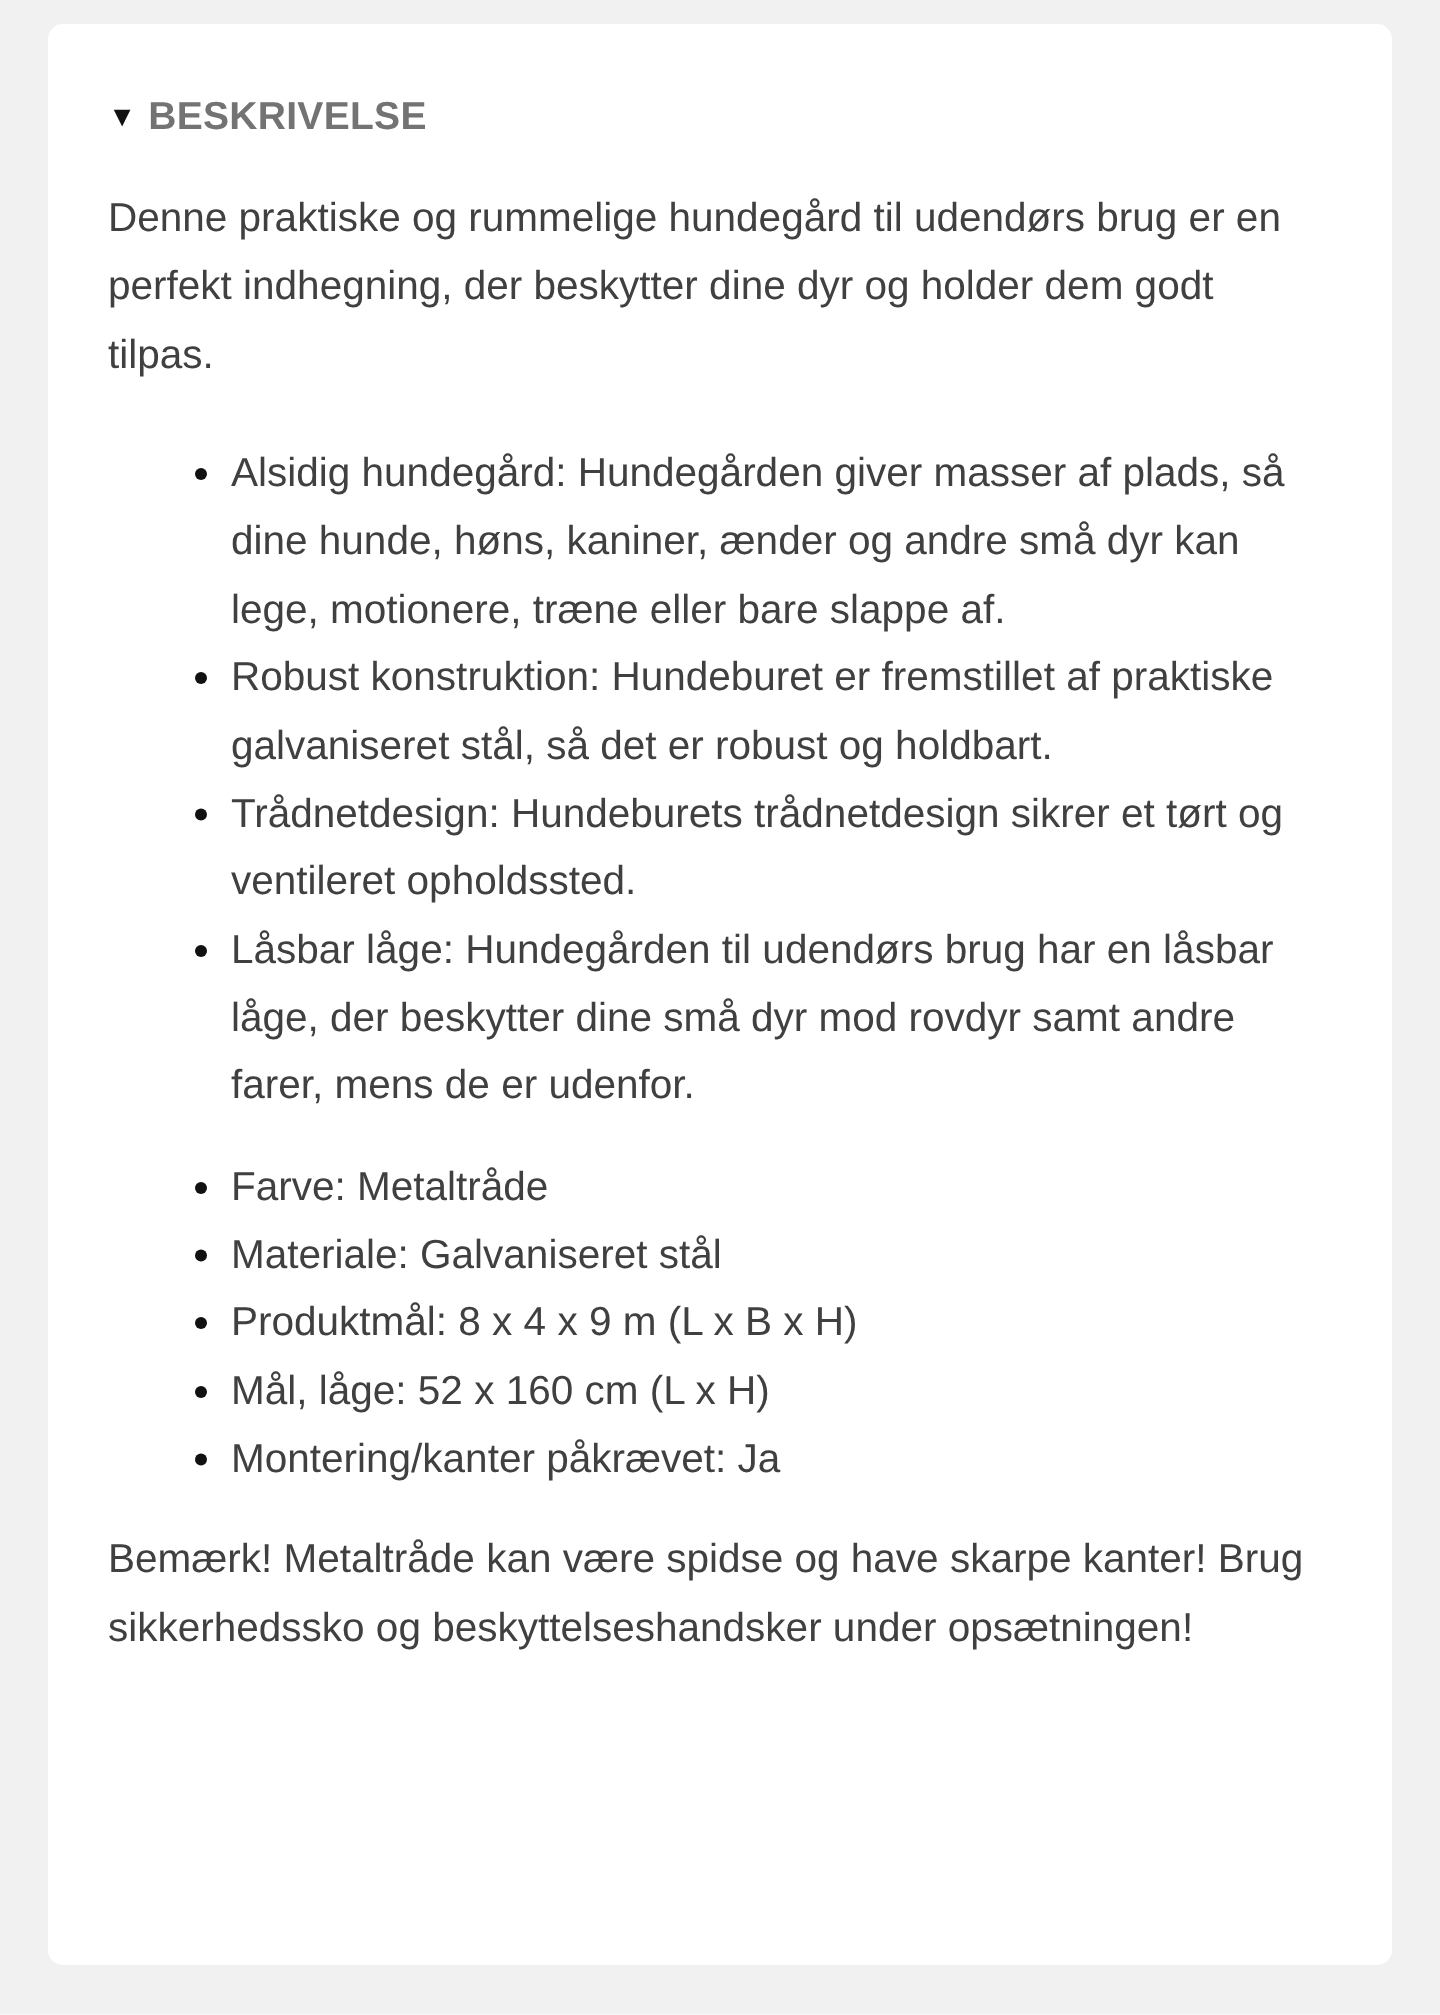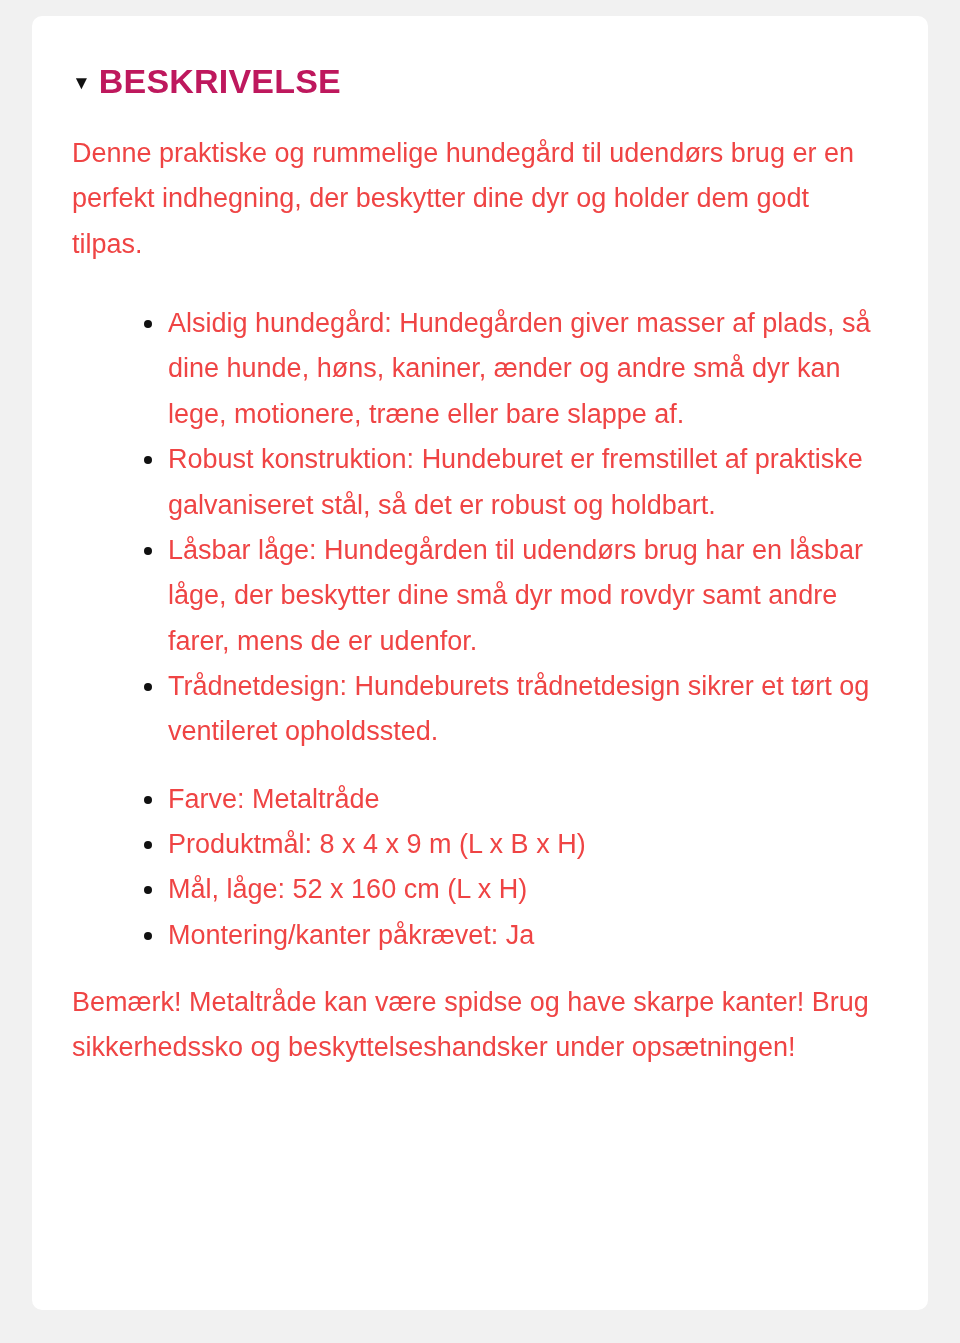--- a/index.html
+++ b/index.html
@@ -27,34 +27,34 @@
     margin-bottom: 30px;
     user-select: none;
   }
   .collapse-arrow {
     font-size: 19px;
     line-height: 1;
     color: #111;
     transform: translateY(1px);
   }
   .section-title {
-    font-size: 34px;
+    font-size: 26px;
     font-weight: 700;
     letter-spacing: 0.2px;
-    color: #be185d;
+    color: #737373;
   }
   .body-text {
     font-size: 27px;
     line-height: 1.68;
-    color: #ef4444;
+    color: #404040;
   }
   p.intro { margin-bottom: 34px; }
   ul.bullet-list {
     list-style: none;
-    margin: 14px;
+    margin: 0;
   }
   ul.features { margin-bottom: 22px; }
   ul.specs { margin-bottom: 0; }
   ul.bullet-list li {
     position: relative;
     padding-left: 82px;
   }
   ul.bullet-list li::before {
     content: "";
     position: absolute;
@@ -75,26 +75,27 @@
   <div class="section-header">
     <span class="collapse-arrow">▼</span>
     <span class="section-title">BESKRIVELSE</span>
   </div>
 
   <p class="body-text intro">Denne praktiske og rummelige hundegård til udendørs brug er en perfekt indhegning, der beskytter dine dyr og holder dem godt tilpas.</p>
 
   <ul class="bullet-list features body-text">
       <li>Alsidig hundegård: Hundegården giver masser af plads, så dine hunde, høns, kaniner, ænder og andre små dyr kan lege, motionere, træne eller bare slappe af.</li>
       <li>Robust konstruktion: Hundeburet er fremstillet af praktiske galvaniseret stål, så det er robust og holdbart.</li>
+      <li>Trådnetdesign: Hundeburets trådnetdesign sikrer et tørt og ventileret opholdssted.</li>
       <li>Låsbar låge: Hundegården til udendørs brug har en låsbar låge, der beskytter dine små dyr mod rovdyr samt andre farer, mens de er udenfor.</li>
-      <li>Trådnetdesign: Hundeburets trådnetdesign sikrer et tørt og ventileret opholdssted.</li>
     </ul>
 
   <ul class="bullet-list specs body-text">
       <li>Farve: Metaltråde</li>
+      <li>Materiale: Galvaniseret stål</li>
       <li>Produktmål: 8 x 4 x 9 m (L x B x H)</li>
       <li>Mål, låge: 52 x 160 cm (L x H)</li>
       <li>Montering/kanter påkrævet: Ja</li>
     </ul>
 
   <p class="body-text note">Bemærk! Metaltråde kan være spidse og have skarpe kanter! Brug sikkerhedssko og beskyttelseshandsker under opsætningen!</p>
 
 </div>
 
 </body></html>

